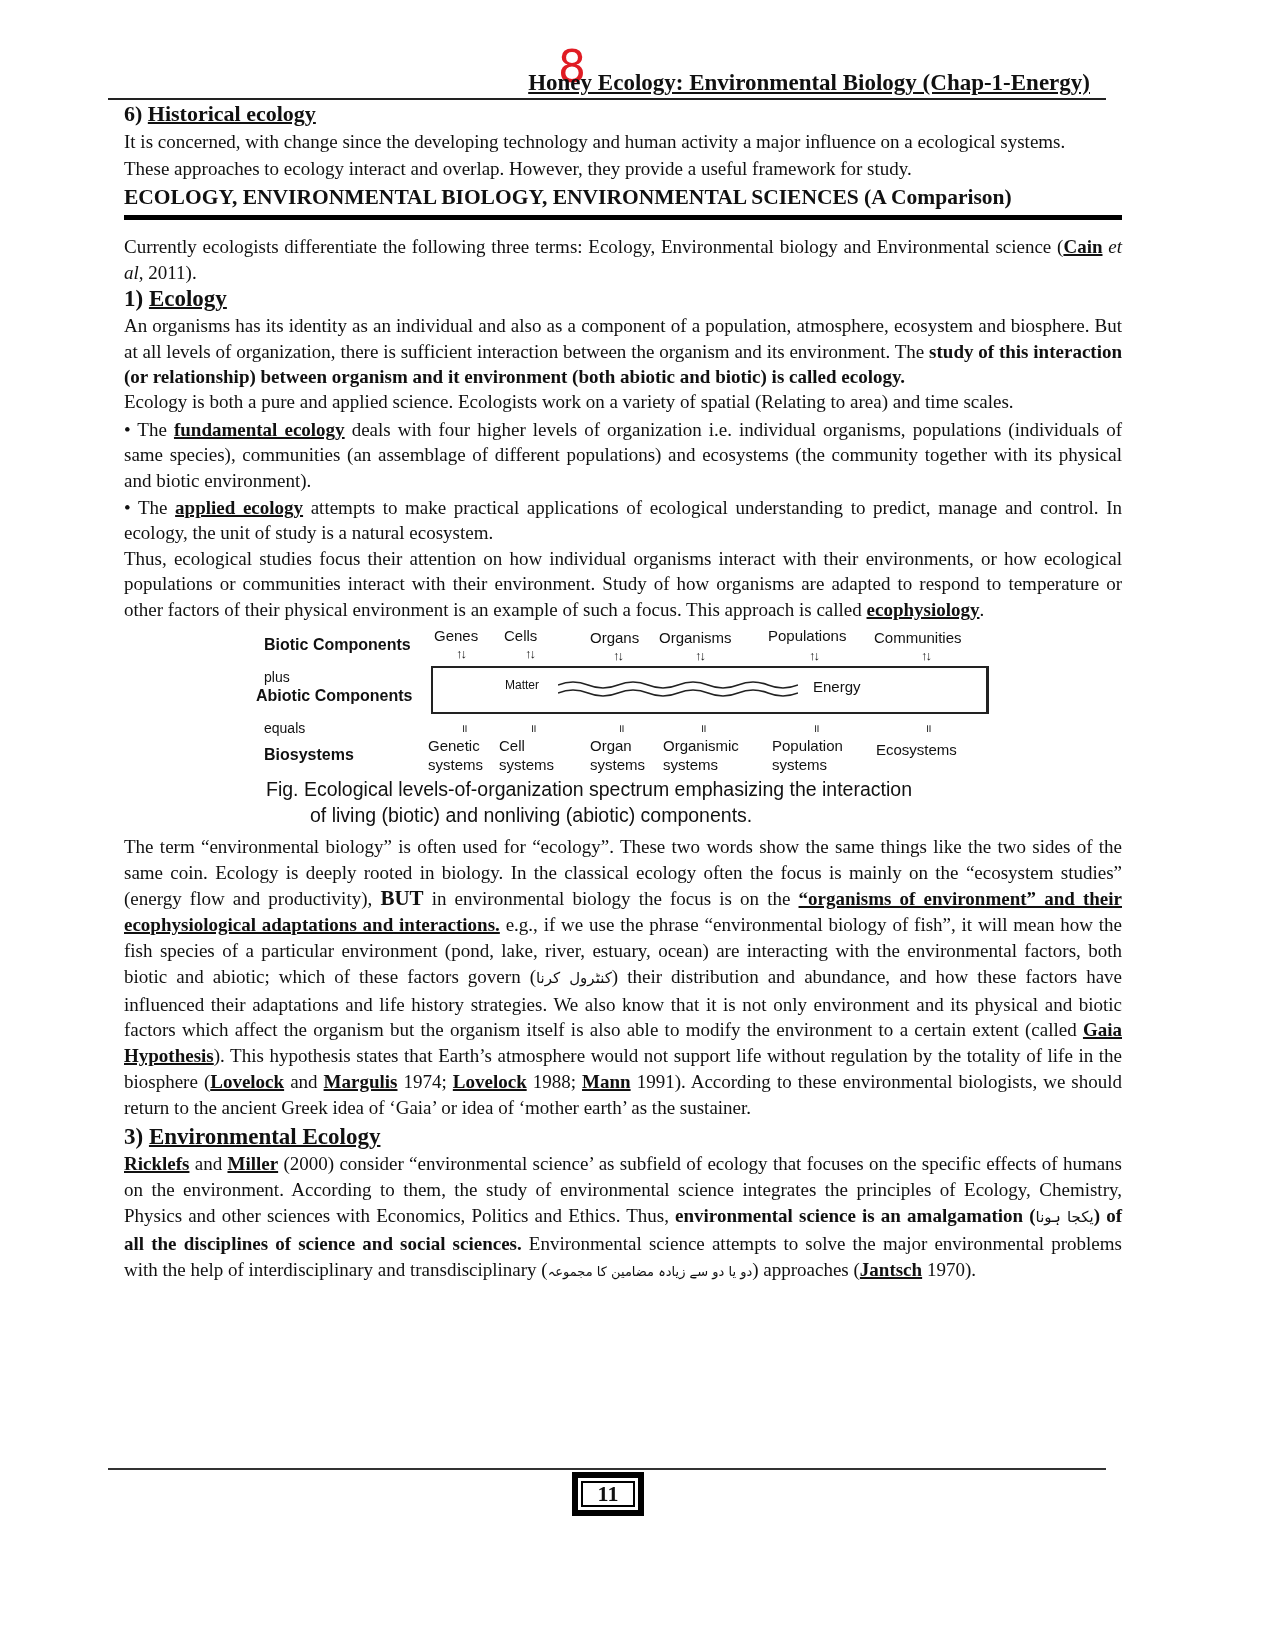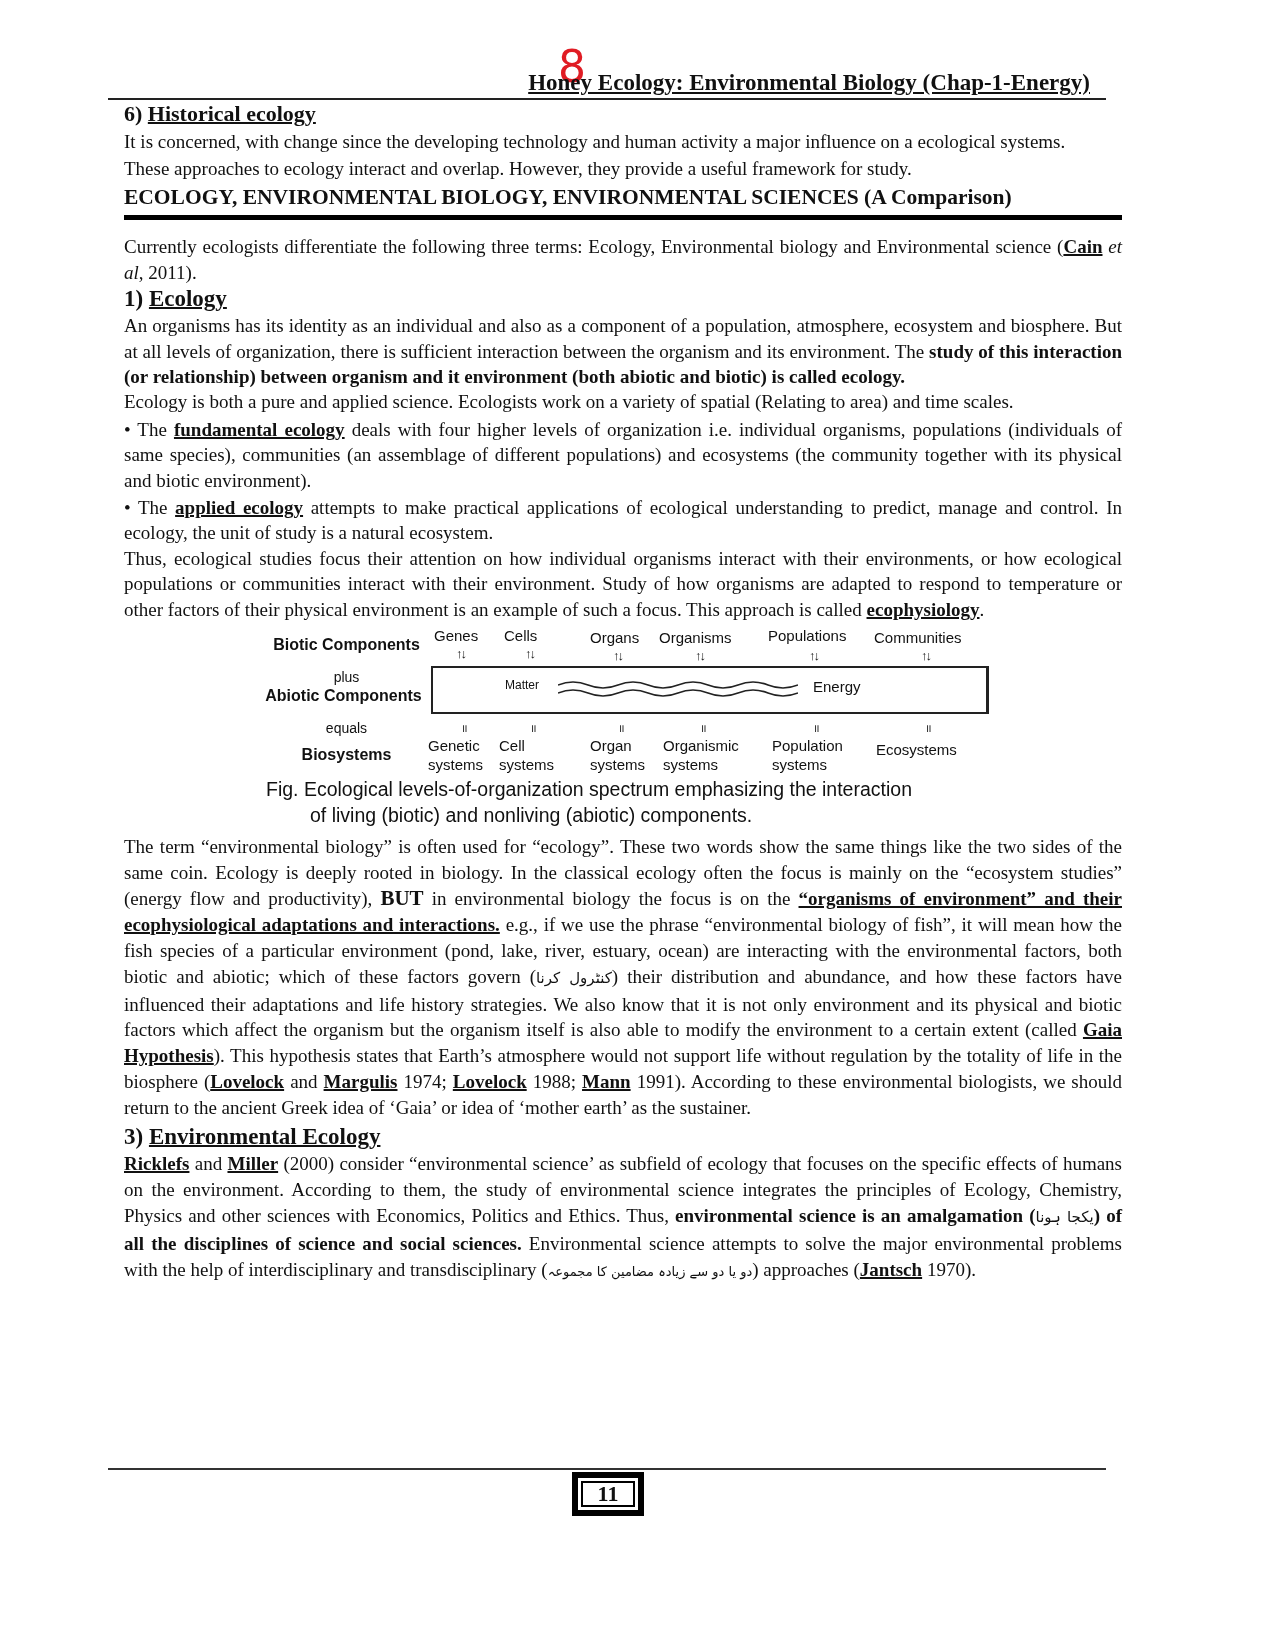--- a/index.html
+++ b/index.html
@@ -12,21 +12,21 @@
   .content { position: absolute; left: 0; top: 100px; width: 998px; margin-left: 16px; }
   p { margin: 0; font-size: 19px; line-height: 25.4px; text-align: justify; }
   .h { font-weight: bold; font-size: 22px; line-height: 28px; margin: 0; }
   .h u { text-decoration-thickness: 2px; }
   .cmp { font-weight: bold; font-size: 21.5px; line-height: 27px; margin-top: 3px; padding-bottom: 4px; border-bottom: 5px solid #000; white-space: nowrap; }
   .sp { height: 14px; }
   b u, u b { text-decoration-thickness: 2px; }
   .ur { font-family: "DejaVu Sans", sans-serif; font-size: 15px; }
   
   .fig { position: relative; margin-left: 132px; width: 735px; height: 210px; margin-top: 2px; font-family: "Liberation Sans", "DejaVu Sans", sans-serif; }
-  .fig .lab { position: absolute; font-weight: bold; font-size: 16px; text-align: center; white-space: nowrap; }
+  .fig .lab { position: absolute; font-weight: bold; font-size: 16px; white-space: nowrap; }
   .fig .lv { position: absolute; font-size: 15px; text-align: left; line-height: 19px; white-space: nowrap; }
   .fig .arr { position: absolute; font-size: 13px; font-weight: bold; letter-spacing: -2px; }
   .fig .eq { position: absolute; font-size: 11px; }
   .fig .box { position: absolute; left: 175px; top: 42px; width: 553px; height: 44px; border: 2px solid #222; border-right-width: 3px; }
   .fig .cap { position: absolute; left: 10px; top: 152px; font-size: 19.5px; line-height: 26px; white-space: nowrap; }
   .footer-line { position: absolute; left: 0; top: 1468px; width: 998px; border-top: 2px solid #333; }
   .pgbox { position: absolute; left: 464px; top: 1472px; width: 72px; height: 44px; background: #000; }
   .pgbox .in { position: absolute; left: 6px; top: 6px; width: 56px; height: 28px; border: 2px solid #fff; background: #fff; outline: 2px solid #000; outline-offset: -5px;
                text-align: center; font-weight: bold; font-size: 22px; line-height: 28px; }
 </style>

